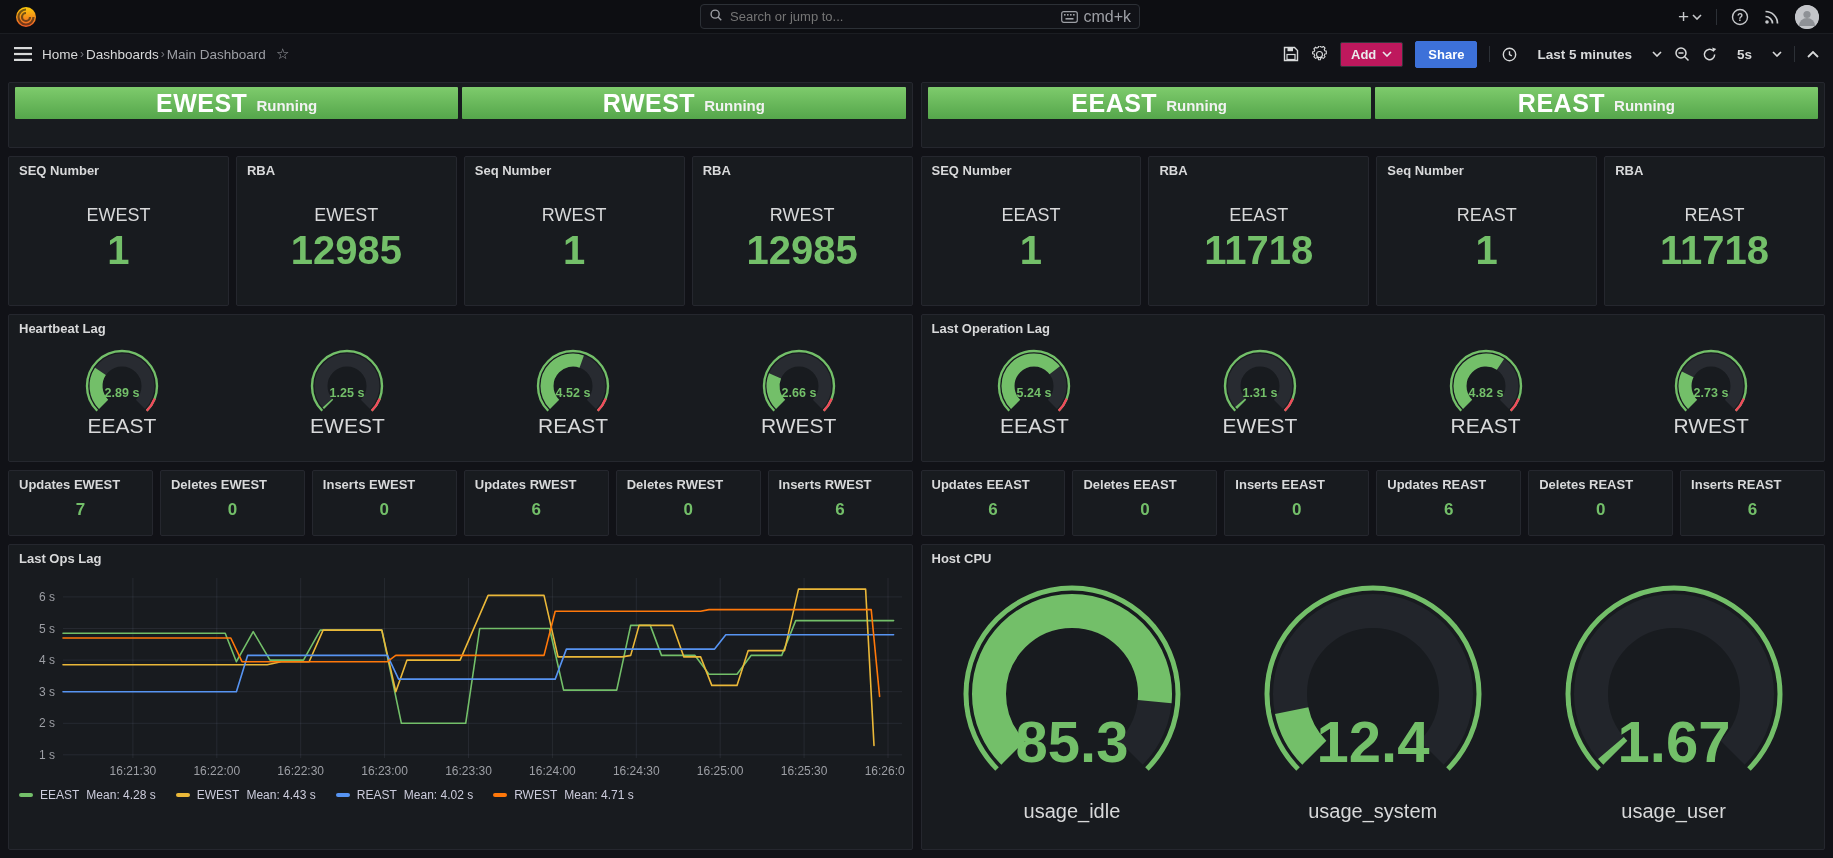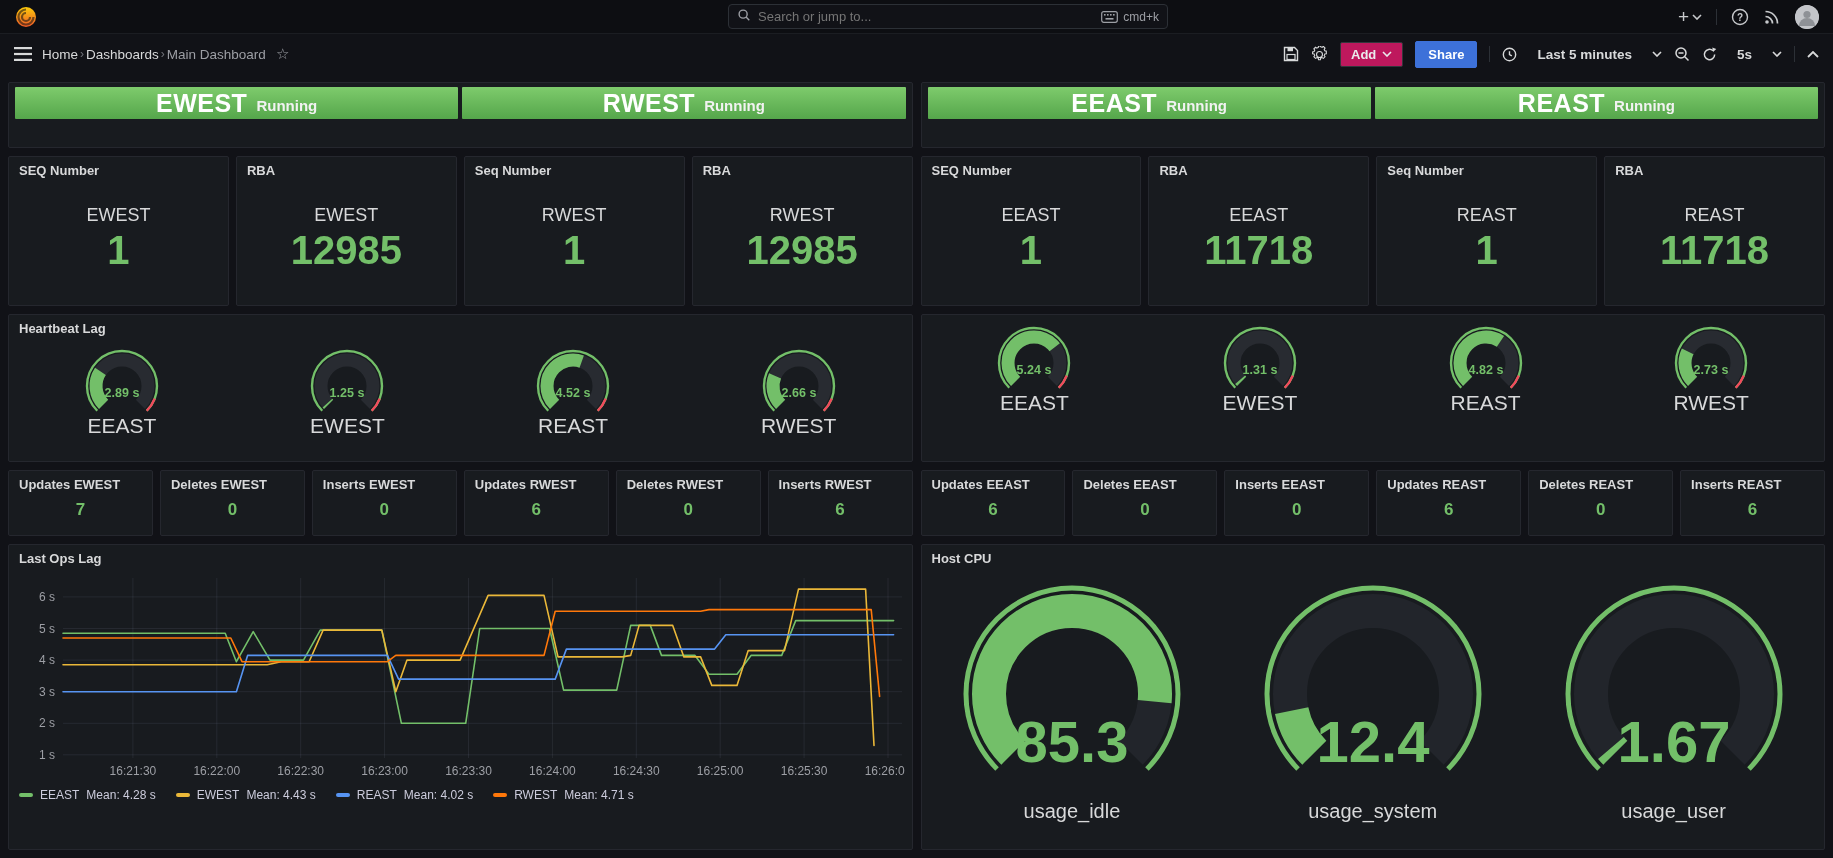--- a/index.html
+++ b/index.html
@@ -4,24 +4,24 @@
 <style>
   * { margin:0; padding:0; box-sizing:border-box; }
   html,body { width:1833px; height:858px; overflow:hidden; background:#111217;
     font-family:"Liberation Sans", sans-serif; color:#ccccdc; }
   .topnav { height:34px; background:#0d0e12; display:flex; align-items:center;
     padding:0 14px; border-bottom:1px solid #1b1d22; }
   .logo { width:24px; height:24px; margin-right:10px; }
   .nav-spacer { flex:1; }
   .searchbox { width:440px; height:25px; background:#111217; border:1px solid #2c3036;
     border-radius:4px; display:flex; align-items:center; padding:0 8px; gap:7px;
-    position:absolute; left:728px; top:4px; cursor:pointer; }
+    position:absolute; left:700px; top:4px; cursor:pointer; }
   .searchbox input { flex:1; background:transparent; border:none; outline:none;
     color:#9d9fa5; font-size:13px; font-family:"Liberation Sans",sans-serif; }
-  .kbd-hint { display:flex; align-items:center; gap:5px; color:#9d9fa5; font-size:12px; }
+  .kbd-hint { display:flex; align-items:center; gap:5px; color:#9d9fa5; font-size:16px; }
   .nav-right { display:flex; align-items:center; gap:14px; }
   .vdiv { width:1px; height:16px; background:#2c3036; }
   .icon-btn { display:flex; align-items:center; gap:3px; color:#c7c9cc; cursor:pointer;
     font-size:15px; background:none; border:none; }
   .avatar { width:24px; height:24px; border-radius:50%; background:#c3c5c9; overflow:hidden; }
 
   .toolbar { height:40px; display:flex; align-items:center; padding:0 14px; gap:10px; }
   .crumb { font-size:13.5px; color:#d8d9da; cursor:pointer; }
   .crumb.current { color:#9d9fa5; cursor:default; }
   .crumb-sep { color:#6e7077; font-size:12px; margin:0 2px; }
@@ -339,20 +339,21 @@
     <path d="M 50.251149999999996 70.74885 A 35 35 0 1 1 99.74885 70.74885" pathLength="270" fill="none" stroke="#f2495c" stroke-width="2.4" stroke-dasharray="24 270" stroke-dashoffset="-246"></path>
     <path d="M 56.61514 64.38486 A 26 26 0 1 1 93.38486 64.38486" fill="none" stroke="#282b31" stroke-width="13"></path>
     <path d="M 56.61514 64.38486 A 26 26 0 1 1 93.38486 64.38486" pathLength="270" fill="none" stroke="#73bf69" stroke-width="13" stroke-dasharray="68.0 270"></path>
     <text x="75" y="57" text-anchor="middle" font-size="12.5" font-weight="bold" fill="#73bf69">2.66 s</text>
   </svg>
           <div class="gauge-label">RWEST</div>
         </div>
       </div>
   </section>
   <section class="panel">
+    <div class="ptitle">Last Operation Lag</div>
     <div class="gauge-grid" id="opGauges">
         <div class="gauge-cell">
           <svg width="150" height="78" viewBox="0 0 150 78">
     <path d="M 50.251149999999996 70.74885 A 35 35 0 1 1 99.74885 70.74885" pathLength="270" fill="none" stroke="#73bf69" stroke-width="2.4"></path>
     <path d="M 50.251149999999996 70.74885 A 35 35 0 1 1 99.74885 70.74885" pathLength="270" fill="none" stroke="#f2495c" stroke-width="2.4" stroke-dasharray="24 270" stroke-dashoffset="-246"></path>
     <path d="M 56.61514 64.38486 A 26 26 0 1 1 93.38486 64.38486" fill="none" stroke="#282b31" stroke-width="13"></path>
     <path d="M 56.61514 64.38486 A 26 26 0 1 1 93.38486 64.38486" pathLength="270" fill="none" stroke="#73bf69" stroke-width="13" stroke-dasharray="188.1 270"></path>
     <text x="75" y="57" text-anchor="middle" font-size="12.5" font-weight="bold" fill="#73bf69">5.24 s</text>
   </svg>
           <div class="gauge-label">EEAST</div>

